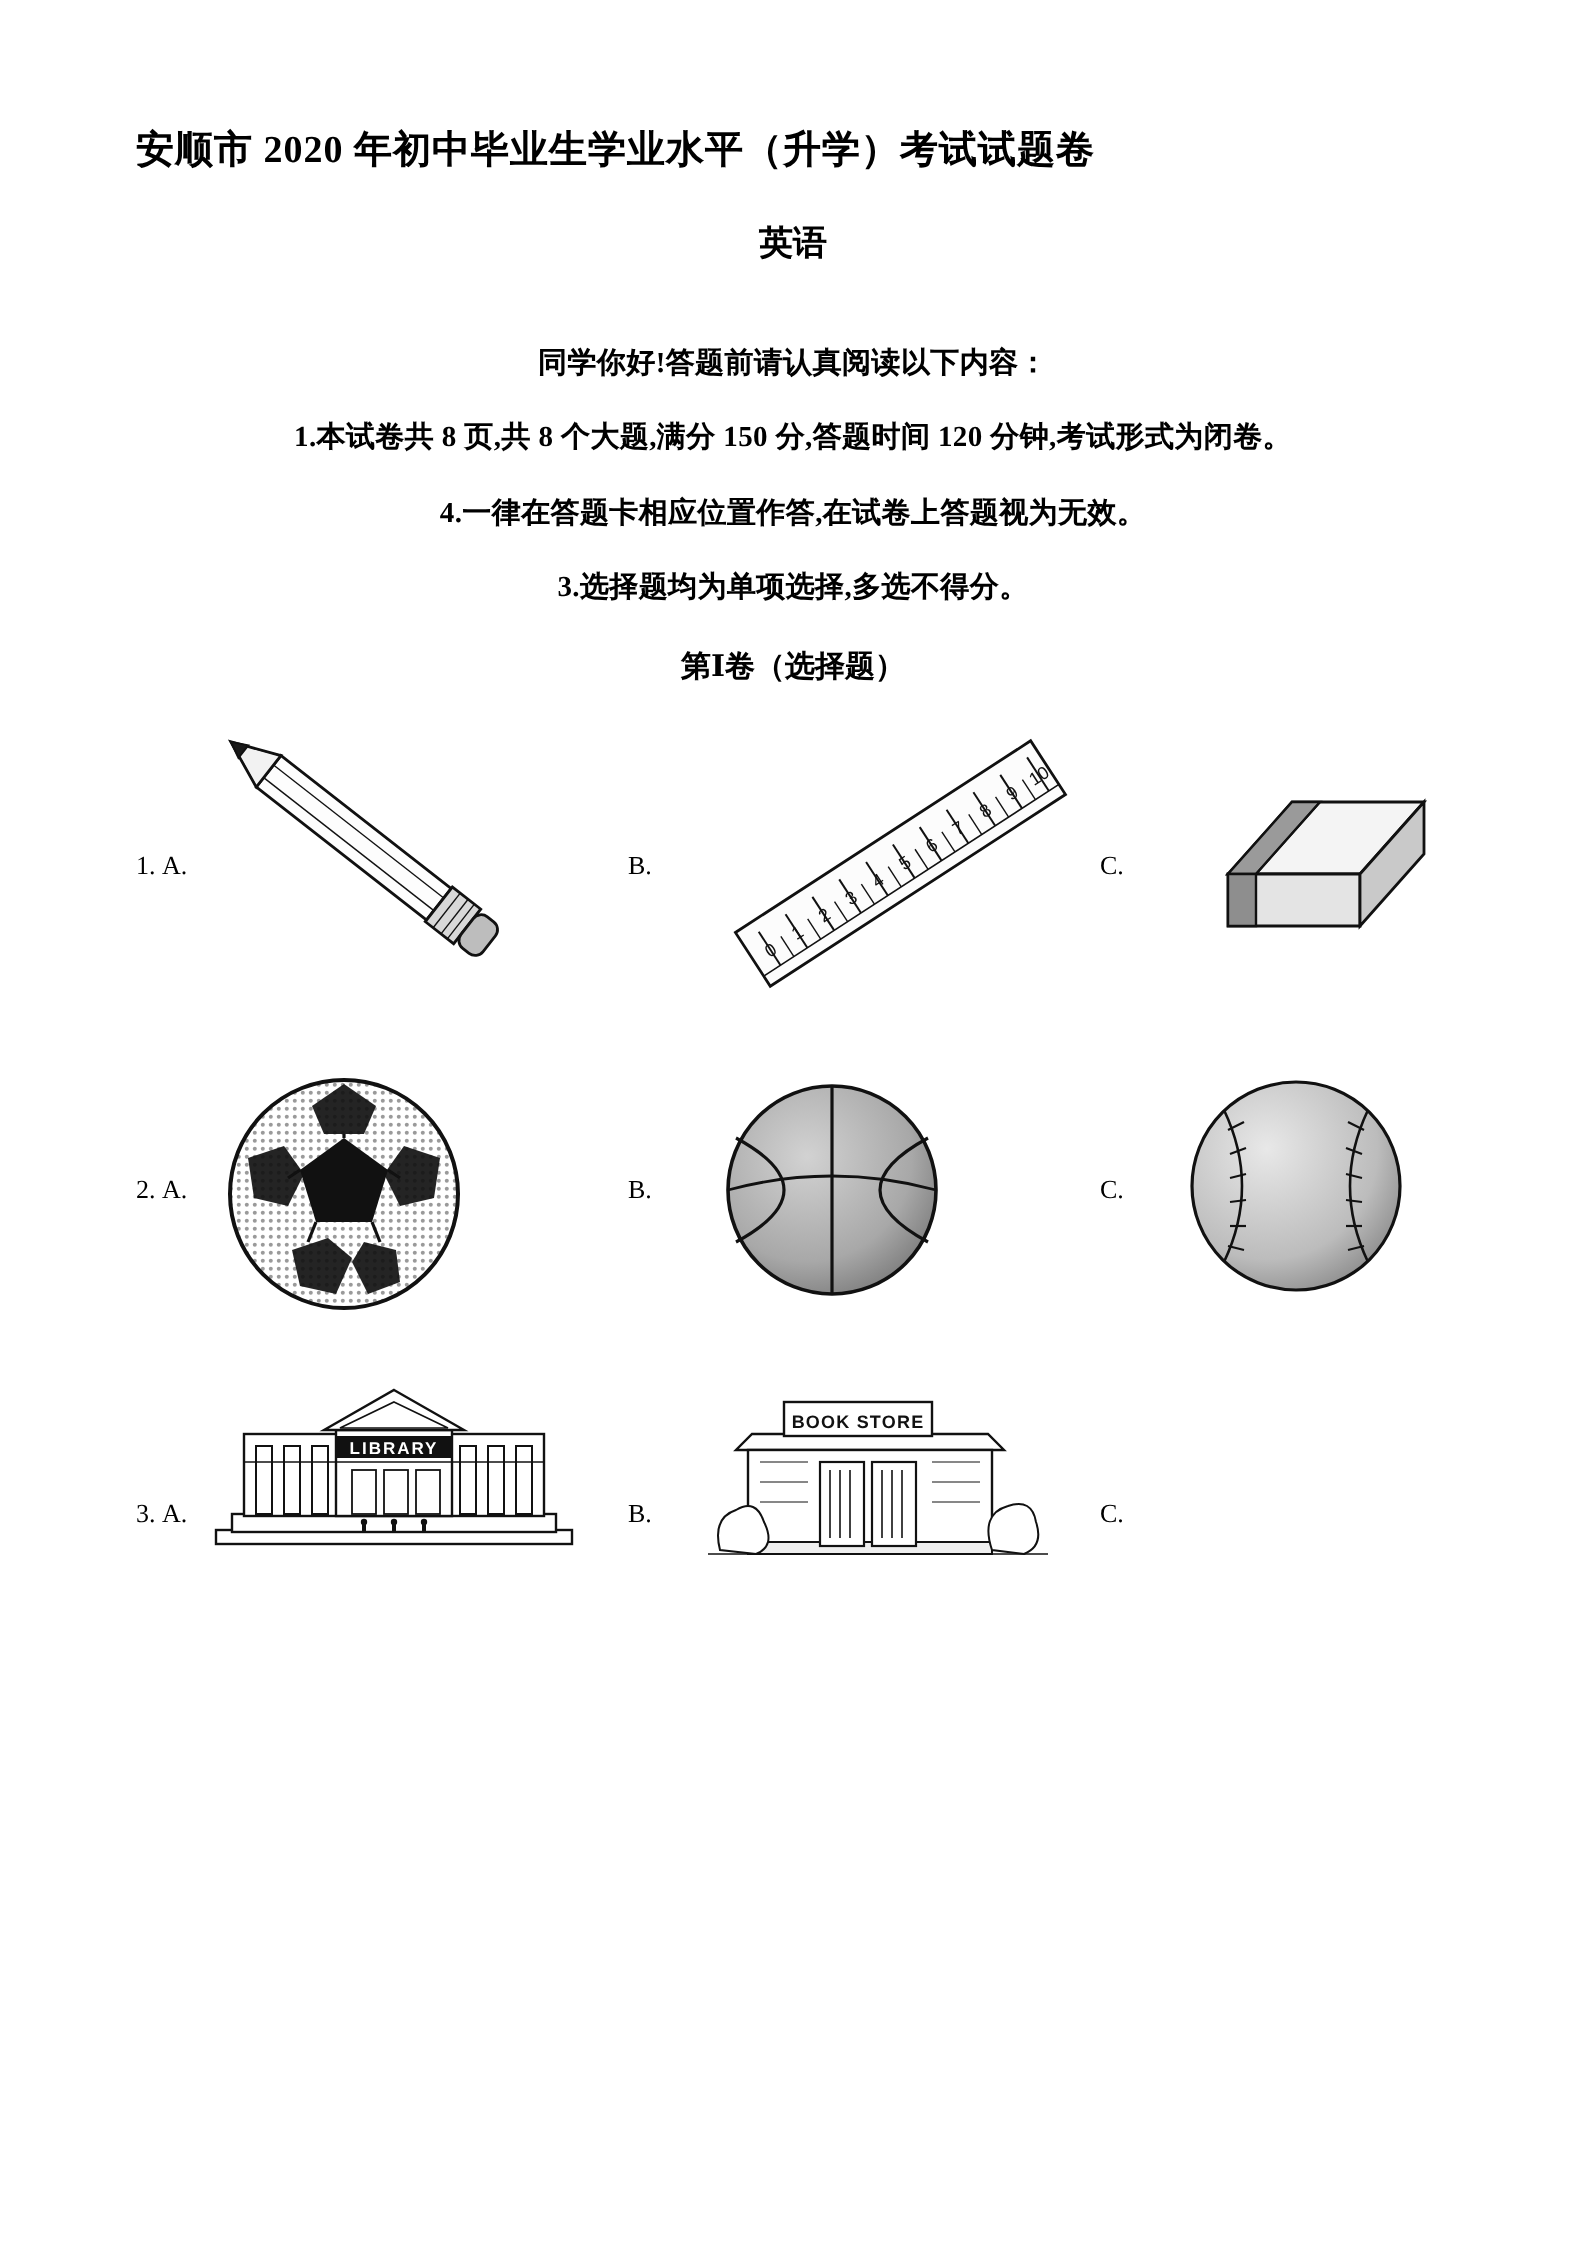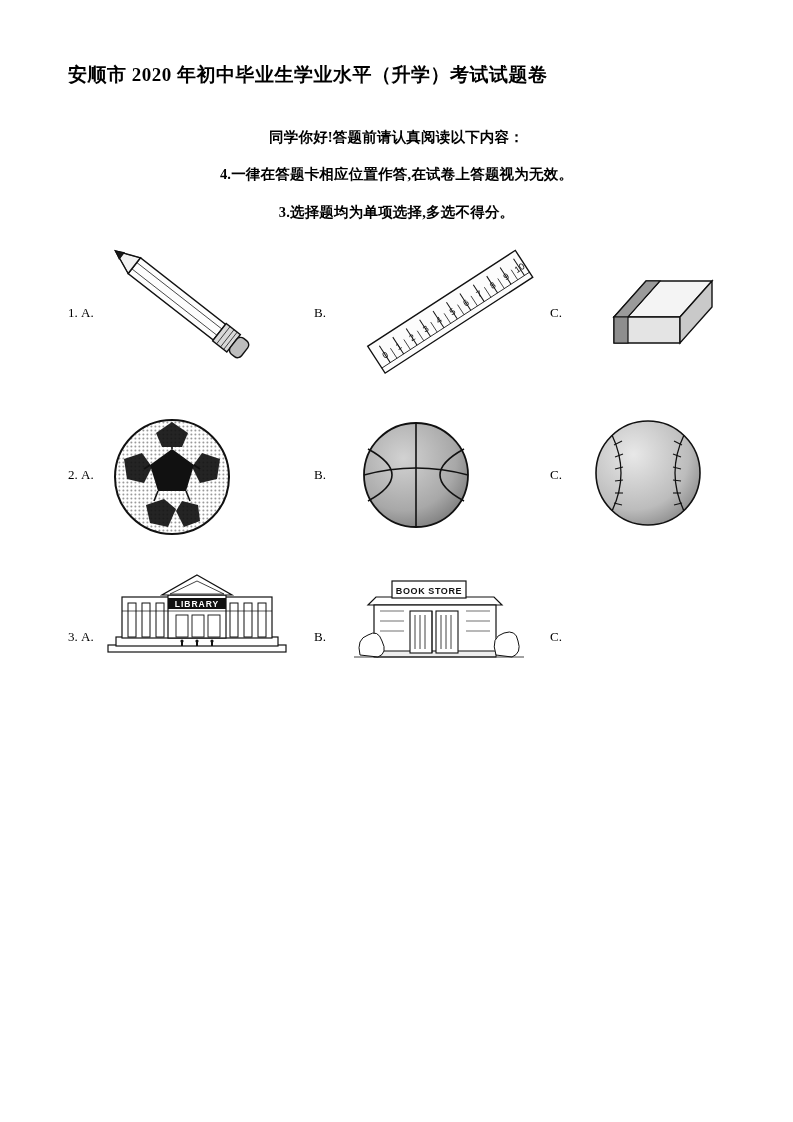--- a/index.html
+++ b/index.html
@@ -88,27 +88,30 @@
   .col-b { left: 246px; width: 230px; }
   .col-c { left: 482px; width: 180px; }
   svg { display: block; }
 </style>
 </head>
 <body>
 
 <div class="page">
 
   <div class="doc-title">安顺市 2020 年初中毕业生学业水平（升学）考试试题卷</div>
+  <div class="doc-subject">英语</div>
 
   <div class="notice-block">
     <div class="notice-line">同学你好!答题前请认真阅读以下内容：</div>
+    <div class="notice-line">1.本试卷共 8 页,共 8 个大题,满分 150 分,答题时间 120 分钟,考试形式为闭卷。</div>
     <div class="notice-line">4.一律在答题卡相应位置作答,在试卷上答题视为无效。</div>
     <div class="notice-line">3.选择题均为单项选择,多选不得分。</div>
   </div>
 
+  <div class="section-center">第Ⅰ卷（选择题）</div>
 
   <div class="q-row row1">
 
     <div class="opt col-a">
       <span class="opt-label">
         <span>1.</span>&nbsp;<span>A.</span>
       </span>
       <div class="opt-art">
         <svg width="180" height="130" viewBox="0 0 180 130">
           <g transform="rotate(38 90 65)">

